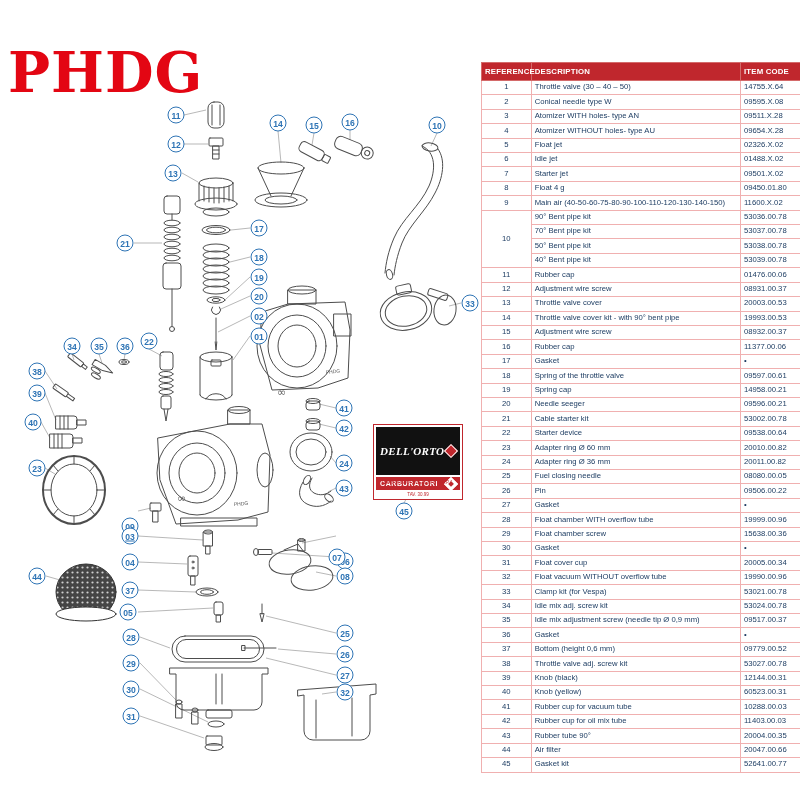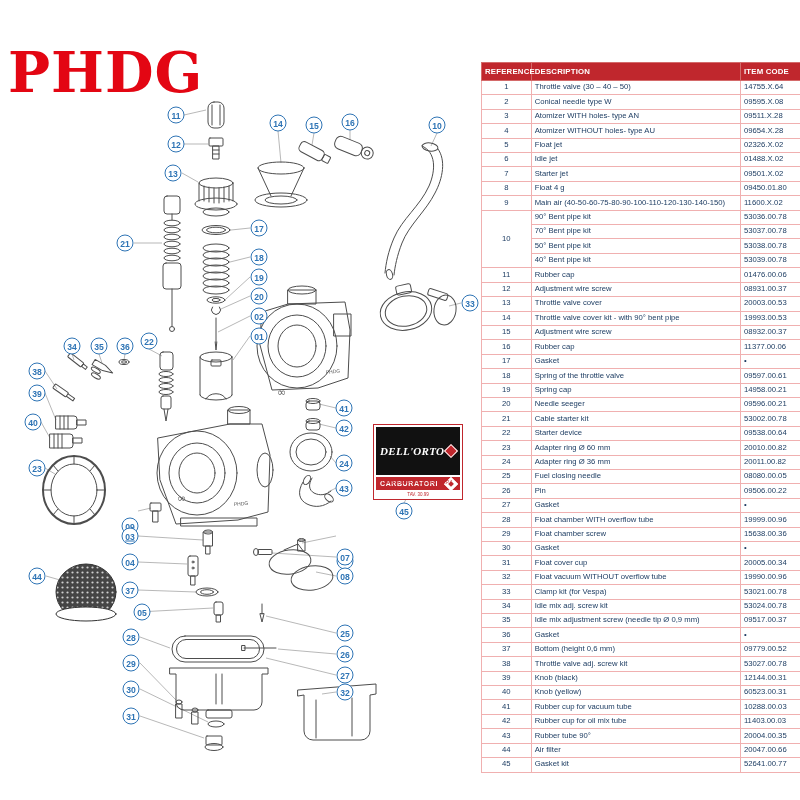--- a/index.html
+++ b/index.html
@@ -406,24 +406,24 @@
     <div class="callout" style="left: 37px; top: 468px;">23</div>
     <div class="callout" style="left: 344px; top: 408px;">41</div>
     <div class="callout" style="left: 344px; top: 428px;">42</div>
     <div class="callout" style="left: 344px; top: 463px;">24</div>
     <div class="callout" style="left: 344px; top: 488px;">43</div>
     <div class="callout" style="left: 130px; top: 511px; margin-top: 15px;">09</div>
     <div class="callout" style="left: 404px; top: 511px;">45</div>
     <div class="callout" style="left: 130px; top: 536px; text-decoration: underline;">03</div>
     <div class="callout" style="left: 130px; top: 562px;">04</div>
     <div class="callout" style="left: 345px; top: 537px; margin-top: 24px;">06</div>
-    <div class="callout" style="left: 345px; top: 557px;">07</div>
+    <div class="callout" style="left: 337px; top: 557px;">07</div>
     <div class="callout" style="left: 345px; top: 576px;">08</div>
     <div class="callout" style="left: 130px; top: 590px;">37</div>
-    <div class="callout" style="left: 142px; top: 612px;">05</div>
+    <div class="callout" style="left: 128px; top: 612px;">05</div>
     <div class="callout" style="left: 345px; top: 633px;">25</div>
     <div class="callout" style="left: 345px; top: 654px;">26</div>
     <div class="callout" style="left: 345px; top: 675px;">27</div>
     <div class="callout" style="left: 131px; top: 637px;">28</div>
     <div class="callout" style="left: 131px; top: 663px;">29</div>
     <div class="callout" style="left: 345px; top: 692px;">32</div>
     <div class="callout" style="left: 131px; top: 689px;">30</div>
     <div class="callout" style="left: 131px; top: 716px;">31</div>
     <div class="callout" style="left: 37px; top: 576px;">44</div>
   </div>

